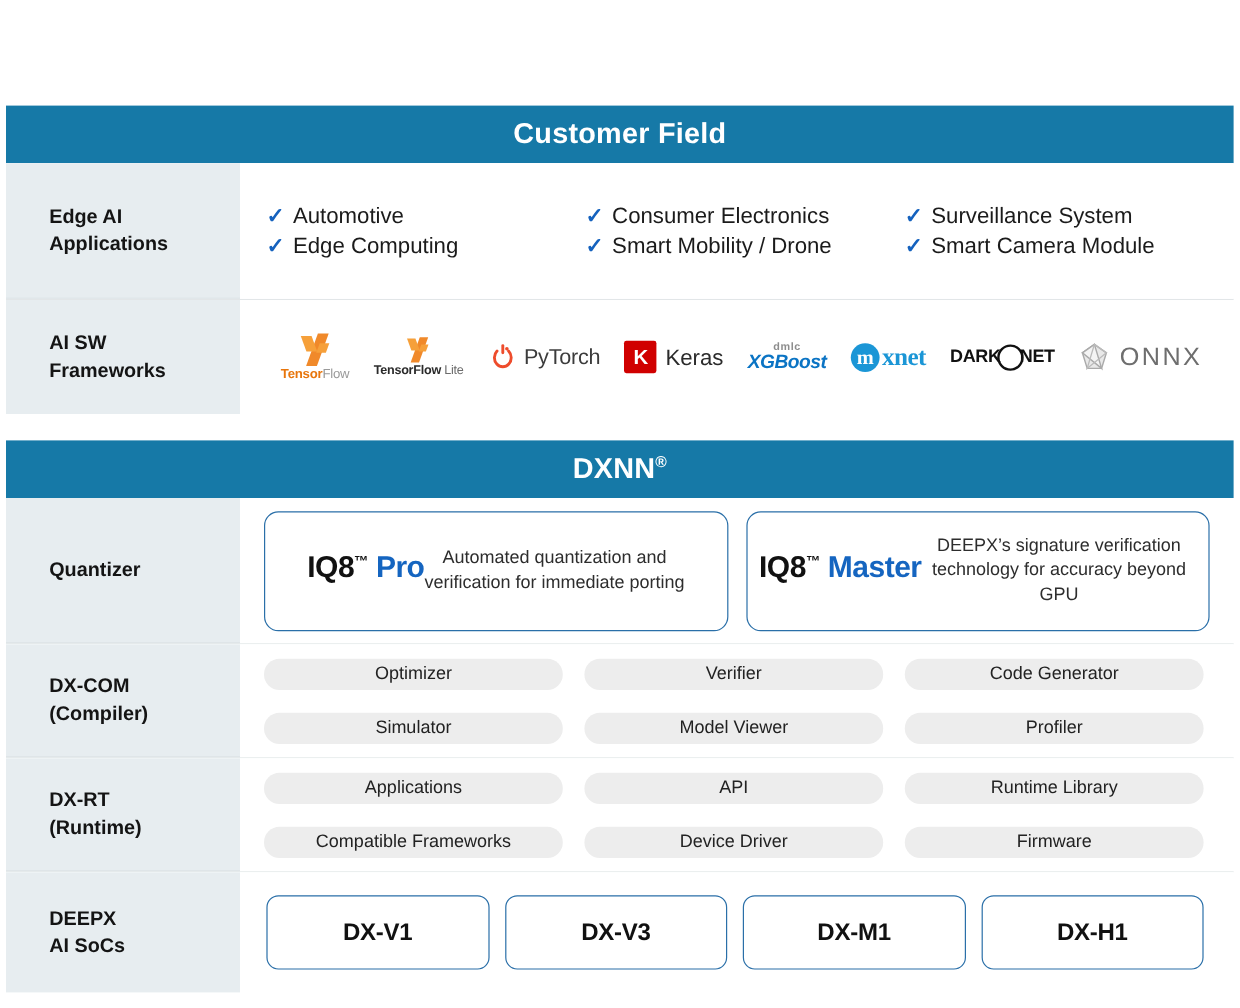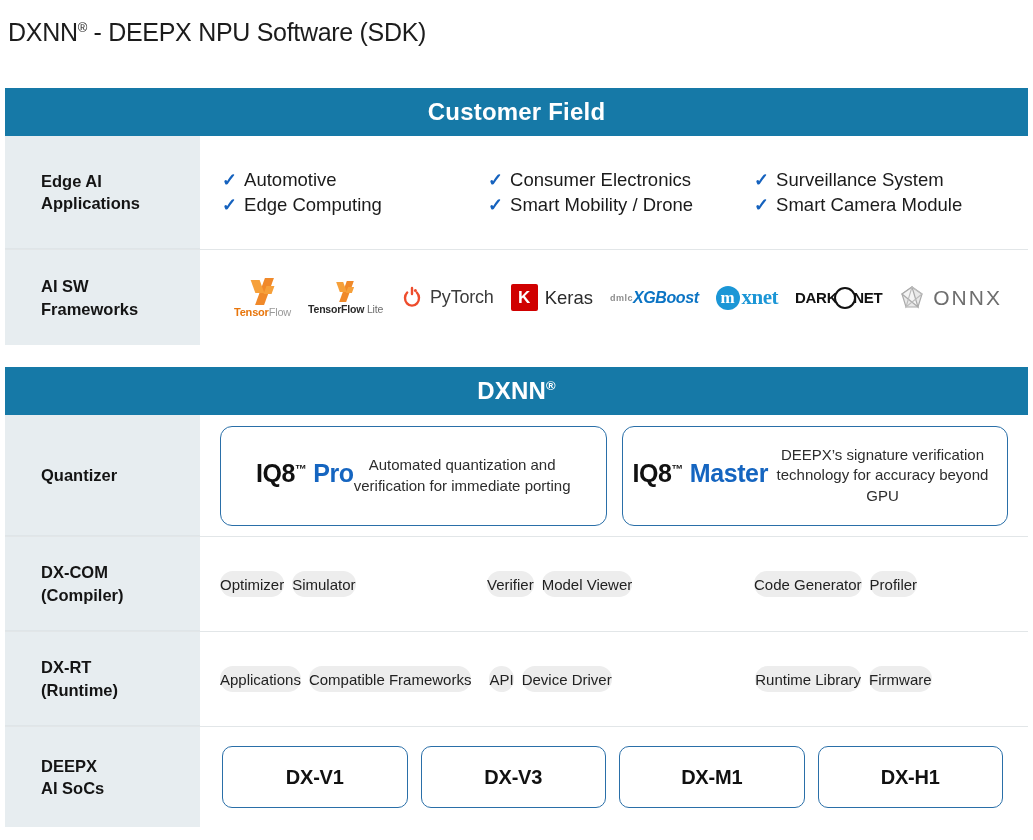--- a/index.html
+++ b/index.html
@@ -171,21 +171,21 @@
     background: #D00000;
     color: #fff;
     font-weight: bold;
     font-size: 17px;
     display: flex; align-items: center; justify-content: center;
     border-radius: 2px;
   }
   .keras-text { font-size: 18.5px; color: #2b2b2b; }
 
   
-  .xgb-wrap { flex-direction: row; align-items: center; gap: 0; }
+  .xgb-wrap { flex-direction: column; align-items: center; gap: 0; }
   .xgb-top { font-size: 9px; color: #8d8d8d; letter-spacing: 0.5px; font-weight: bold; }
   .xgb-main { font-size: 16px; font-weight: bold; font-style: italic; color: #0B74C4; letter-spacing: -0.4px; }
 
   
   .mx-wrap { gap: 2px; align-items: center; }
   .mx-m {
     width: 24px; height: 24px; border-radius: 50%;
     background: #1B96D6; color:#fff; font-weight: bold;
     font-size: 17px; display:flex; align-items:center; justify-content:center;
     font-family: "Liberation Serif", serif;
@@ -248,22 +248,22 @@
   #row-dxcom, #row-dxrt { height: 95px; }
   .pill-grid {
     display: flex;
     width: 100%;
     gap: 18px;
     padding: 0 25px 0 20px;
   }
   .pill-col {
     flex: 1 1 0;
     display: flex;
-    flex-direction: row;
-    gap: 8px;
+    flex-direction: column;
+    gap: 19px;
   }
   .pill {
     height: 26px;
     background: #EDEDED;
     border-radius: 13px;
     display: flex;
     align-items: center;
     justify-content: center;
     font-size: 15px;
     color: #222222;
@@ -291,23 +291,20 @@
     font-weight: bold;
     color: #111111;
     letter-spacing: -0.2px;
   }
 </style>
 </head>
 <body>
 
 <div class="page">
 
-  <div class="page-title">
-    <span>DXNN</span><sup>®</sup><span> - DEEPX NPU Software (SDK)</span>
-  </div>
 
   <div class="section" id="section-customer">
 
     <div class="band-header">Customer Field</div>
 
     <div class="row" id="row-edge-ai">
       <div class="row-label">
         <div>
           <span class="lbl">Edge AI</span>
           <span class="lbl">Applications</span>

